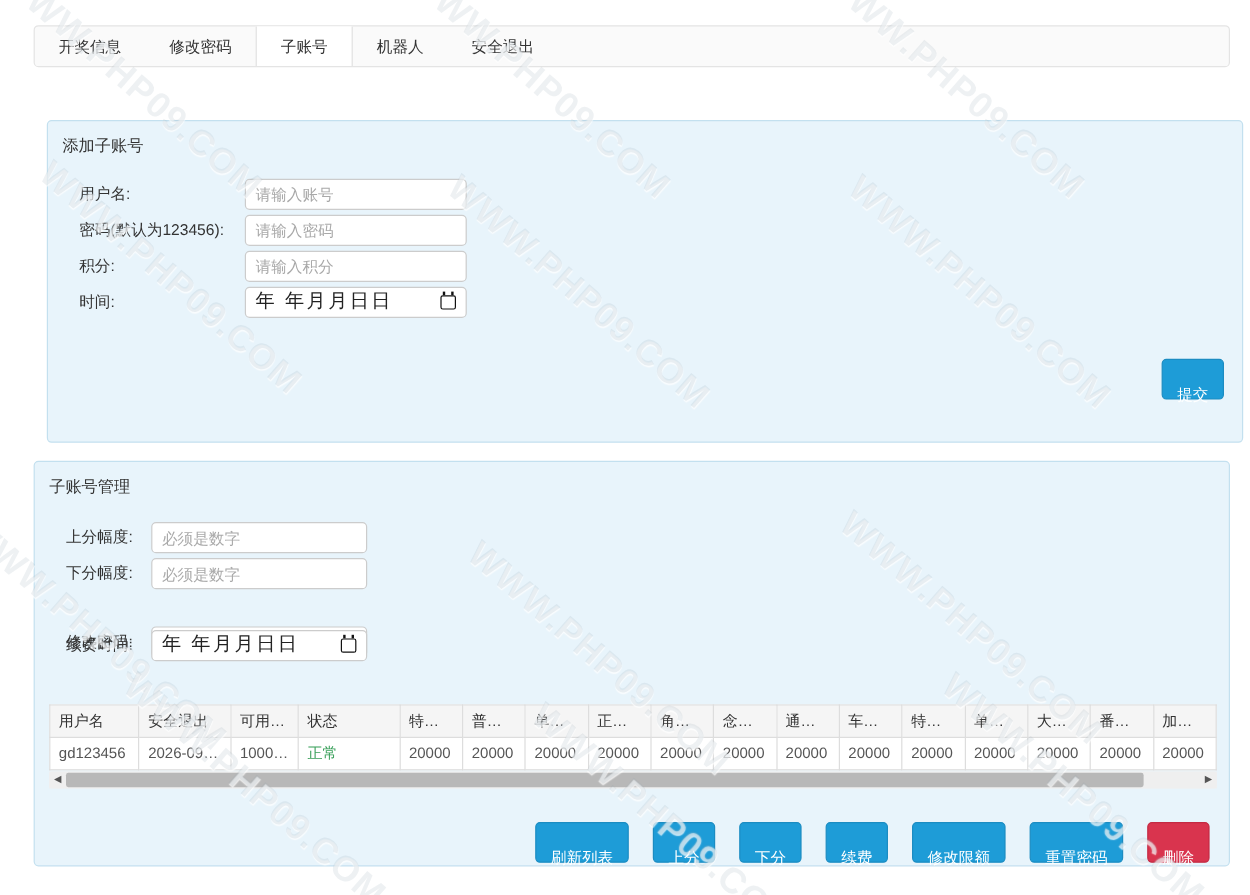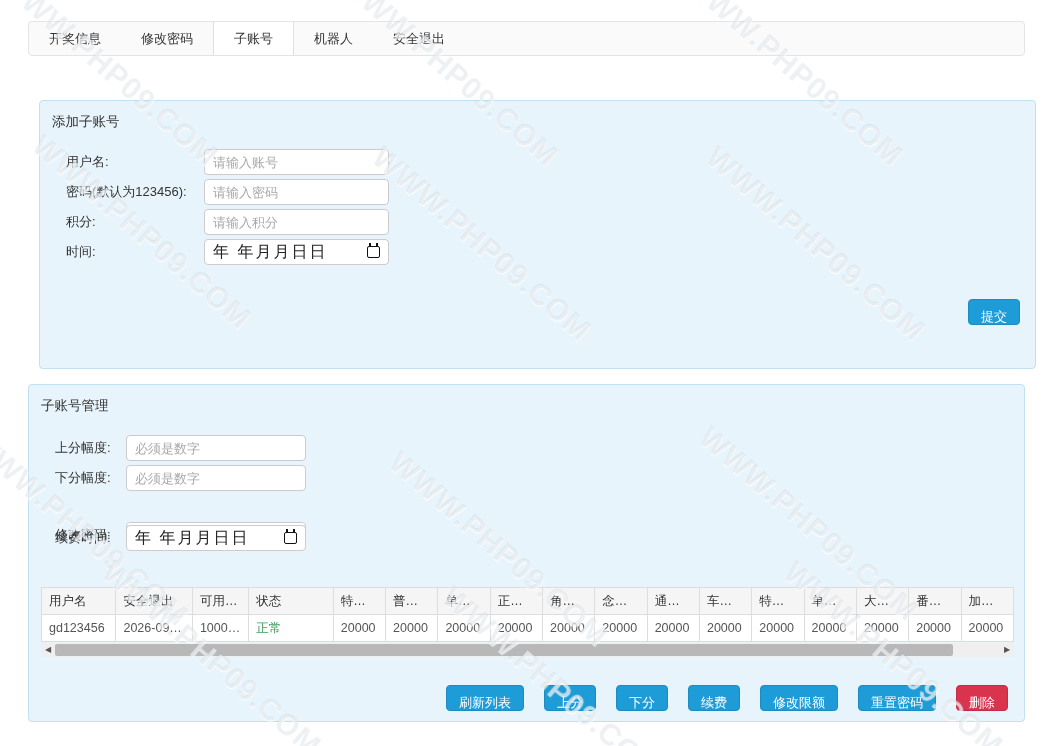--- a/index.html
+++ b/index.html
@@ -43,21 +43,21 @@
   .date-input { position:absolute; top:0; height:26px; border:1px solid #ccc; border-radius:4px;
                 background:#fff; font-size:16px; color:#222; display:flex; align-items:center;
                 padding:0 8px; cursor:default; }
   .date-input .date-text { letter-spacing:2px; }
   .cal-icon { margin-left:auto; width:13px; height:12px; border:1.6px solid #111;
               border-radius:2px; position:relative; }
   .cal-icon::before { content:""; position:absolute; top:-4px; left:1px; width:2px; height:3px; background:#111; }
   .cal-icon::after  { content:""; position:absolute; top:-4px; right:1px; width:2px; height:3px; background:#111; }
 
   .btn { display:inline-block; border:none; border-radius:4px; color:#fff; font-size:13px;
-         padding:4px 12px; height:26px; line-height:26px; cursor:pointer;
+         padding:16px 12px; height:26px; line-height:26px; cursor:pointer;
          font-family:"Liberation Sans","DejaVu Sans",sans-serif; }
   .btn-blue { background:#1e9cd7; border:1px solid #1b8cc2; }
   .btn-red  { background:#d9344e; border:1px solid #c42a43; }
 
   #submit-btn { position:absolute; right:15px; top:198px; }
 
   
   .tbl-wrap { position:absolute; left:12px; top:202px; width:973px; }
   table { border-collapse:collapse; table-layout:fixed; width:973px; background:#fff;
           font-size:12.5px; }

